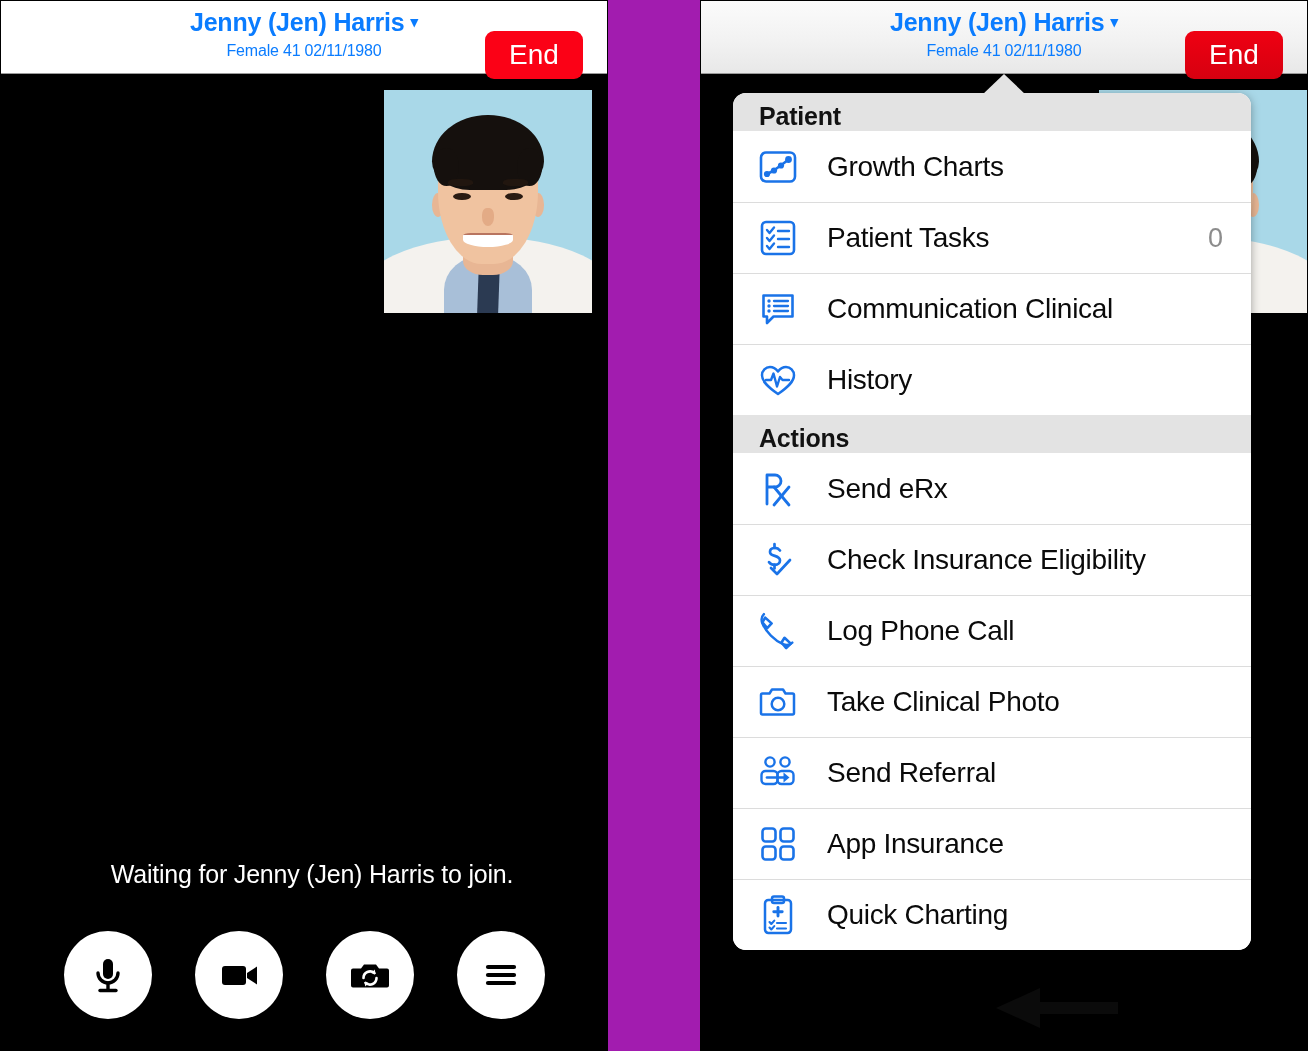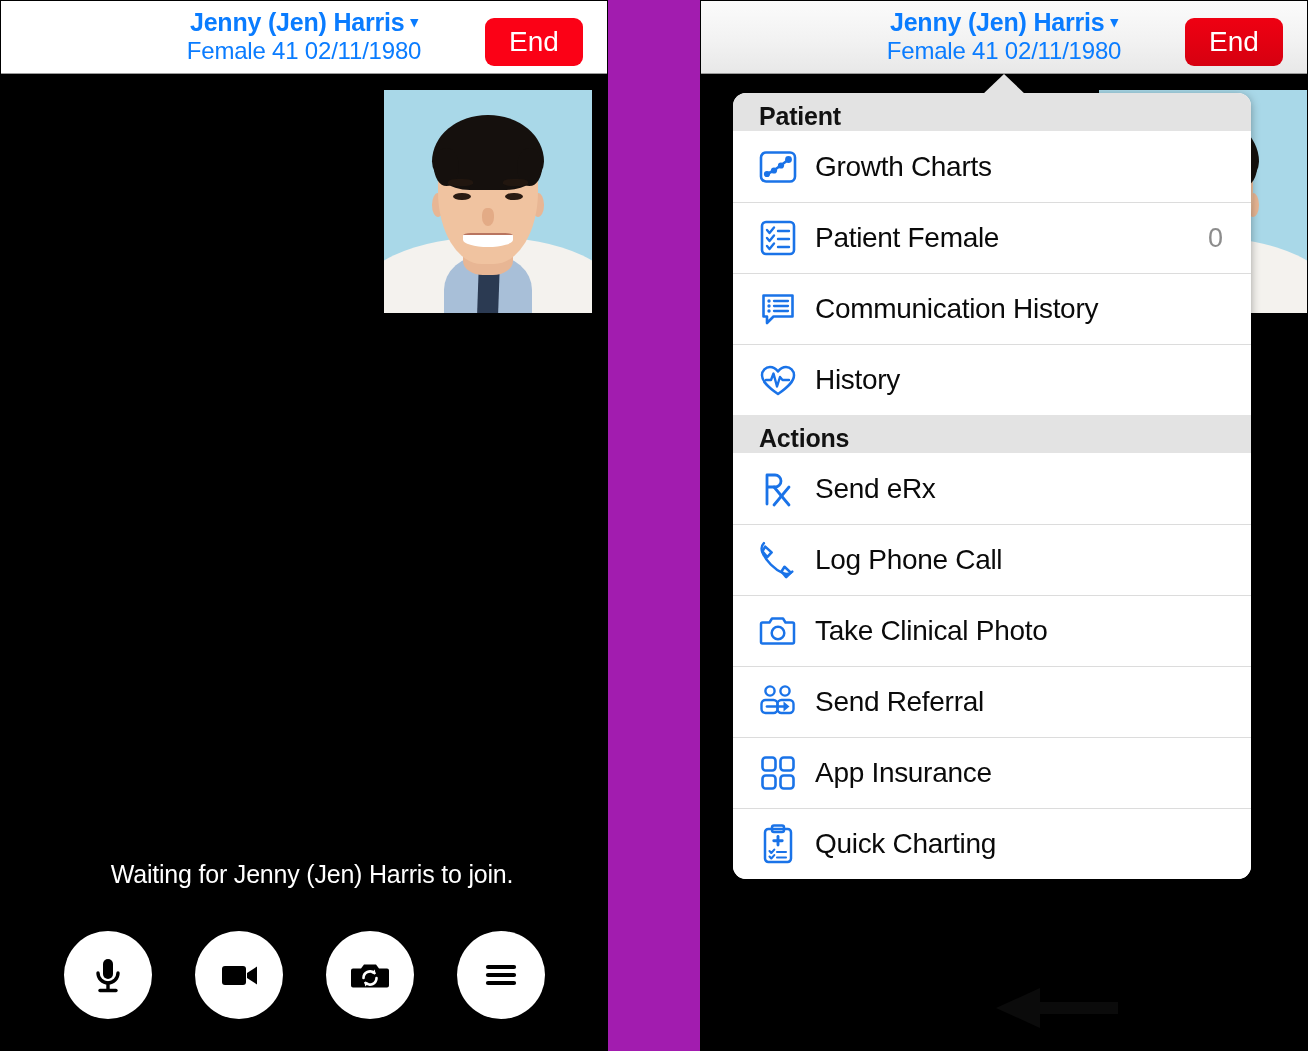--- a/index.html
+++ b/index.html
@@ -34,25 +34,25 @@
   .hdr-name {
     display: inline-block;
     color: #0a7cff; font-weight: bold; font-size: 25px; line-height: 30px;
     letter-spacing: -0.2px;
   }
   .hdr-chev {
     display: inline-block; color: #0a7cff; font-size: 15px; font-weight: bold;
     margin-left: 6px; vertical-align: 4px;
   }
   .hdr-sub {
-    color: #0a7cff; font-size: 24px; line-height: 25px; margin-top: 1px;
+    color: #0a7cff; font-size: 16px; line-height: 25px; margin-top: 1px;
     letter-spacing: -0.2px;
   }
   .end-btn {
-    position: absolute; top: 17px; right: 24px;
+    position: absolute; top: 30px; right: 24px;
     width: 98px; height: 48px;
     border: none; border-radius: 9px;
     background: #fb0116;
     color: #ffffff; font-size: 28px; font-family: "Liberation Sans", sans-serif;
     line-height: 48px; text-align: center; cursor: pointer;
   }
   .end-btn.grad { background: linear-gradient(to bottom, #ef0012 0%, #d60010 100%); }
 
   
   .video-area {
@@ -153,20 +153,21 @@
     font-size: 25px; font-weight: bold; color: #121212;
     padding: 9px 0 0 26px;
     letter-spacing: -0.2px;
   }
   .menu-item {
     display: flex; align-items: center;
     height: 71px;
     padding: 0 22px 0 22px;
     background: #ffffff; cursor: pointer;
     border-top: 1px solid #dcdcdc;
+    gap: 12px;
   }
   .menu-item.first { border-top: none; }
   .menu-icon {
     width: 46px; min-width: 46px; height: 46px;
     display: flex; align-items: center; justify-content: center;
     margin-right: 14px;
   }
   .menu-label {
     font-size: 28px; color: #0a0a0a; letter-spacing: -0.3px;
     flex: 1; white-space: nowrap;
@@ -320,41 +321,41 @@
             <g fill="none" stroke="#1a73e8" stroke-width="2.4" stroke-linecap="round" stroke-linejoin="round">
               <polyline points="7,10 9.5,13 14,7.5"></polyline>
               <polyline points="7,18 9.5,21 14,15.5"></polyline>
               <polyline points="7,26 9.5,29 14,23.5"></polyline>
               <line x1="18" y1="11" x2="29" y2="11"></line>
               <line x1="18" y1="19" x2="29" y2="19"></line>
               <line x1="18" y1="27" x2="29" y2="27"></line>
             </g>
           </svg>
         </span>
-        <span class="menu-label">Patient Female</span>
+        <span class="menu-label">Patient Tasks</span>
         <span class="menu-count">0</span>
       </div>
 
       <div class="menu-item">
         <span class="menu-icon">
           <svg width="36" height="36" viewBox="0 0 36 36">
             <path d="M3.5 4.5h29v21h-19l-6.5 6.5v-6.5h-3.5z" fill="none" stroke="#1a73e8" stroke-width="2.6" stroke-linejoin="round"></path>
             <g fill="#1a73e8">
                 <circle cx="9" cy="10" r="1.7"></circle>
                 <circle cx="9" cy="15" r="1.7"></circle>
                 <circle cx="9" cy="20" r="1.7"></circle>
               </g>
             <g stroke="#1a73e8" stroke-width="2.3" stroke-linecap="round">
               <line x1="14" y1="10" x2="28" y2="10"></line>
               <line x1="14" y1="15" x2="28" y2="15"></line>
               <line x1="14" y1="20" x2="28" y2="20"></line>
             </g>
           </svg>
         </span>
-        <span class="menu-label">Communication History</span>
+        <span class="menu-label">Communication Clinical</span>
         <span class="menu-count"></span>
       </div>
 
       <div class="menu-item">
         <span class="menu-icon">
           <svg width="38" height="34" viewBox="0 0 38 34">
             <path d="M19 31C9 24 3 18.5 3 12.2 3 7.4 6.7 4 11 4c3.1 0 5.9 1.7 8 4.4C21.1 5.7 23.9 4 27 4c4.3 0 8 3.4 8 8.2C35 18.5 29 24 19 31z" fill="none" stroke="#1a73e8" stroke-width="2.5" stroke-linejoin="round"></path>
             <polyline points="7,17 12,17 14.5,10.5 18,23.5 21,14 23.5,17 30,17" fill="none" stroke="#1a73e8" stroke-width="2.4" stroke-linecap="round" stroke-linejoin="round"></polyline>
           </svg>
         </span>
@@ -371,20 +372,34 @@
               <path d="M7 35V6h8a6 6 0 0 1 0 12H7"></path>
               <line x1="14" y1="18" x2="29" y2="36"></line>
               <line x1="29" y1="18" x2="14" y2="36"></line>
             </g>
           </svg>
         </span>
         <span class="menu-label">Send eRx</span>
         <span class="menu-count"></span>
       </div>
 
+      <div class="menu-item">
+        <span class="menu-icon">
+          <svg width="36" height="40" viewBox="0 0 36 40">
+            <g fill="none" stroke="#1a73e8" stroke-width="2.7" stroke-linecap="round" stroke-linejoin="round">
+              <path d="M20 10.5c-1.4-1.8-3.6-2.7-5.8-2.5-2.6.2-4.2 1.8-4.2 3.9 0 2.3 2 3.2 4.8 4 3 .9 5.2 2 5.2 4.6 0 2.4-2 4.2-5 4.3-2.5.1-4.6-.9-6-2.7"></path>
+              <line x1="14.5" y1="4" x2="14.5" y2="8"></line>
+              <line x1="14.5" y1="24.5" x2="14.5" y2="28.5"></line>
+              <polyline points="11,28 17,34 30,20"></polyline>
+            </g>
+          </svg>
+        </span>
+        <span class="menu-label">Check Insurance Eligibility</span>
+        <span class="menu-count"></span>
+      </div>
 
       <div class="menu-item">
         <span class="menu-icon">
           <svg width="38" height="38" viewBox="0 0 38 38">
             <path d="M7.5 4.5c-2.6 2.6-3.3 6-1.6 10.2 1.8 4.4 5.3 9.2 9.2 13.1 3.9 3.9 8.7 7.4 13.1 9.2 4.2 1.7 7.6 1 10.2-1.6" transform="translate(-2,-2) scale(0.92)" fill="none" stroke="#1a73e8" stroke-width="2.6" stroke-linecap="round"></path>
             <path d="M4.2 3.6 L10.6 9.4 L6.2 14.2 L1.4 8.4 Z" transform="translate(2,2)" fill="none" stroke="#1a73e8" stroke-width="2.6" stroke-linejoin="round"></path>
             <path d="M25.5 25.8 L31.8 31.6 L27.2 36.2 L22.5 30.5 Z" fill="none" stroke="#1a73e8" stroke-width="2.6" stroke-linejoin="round"></path>
           </svg>
         </span>
         <span class="menu-label">Log Phone Call</span>

